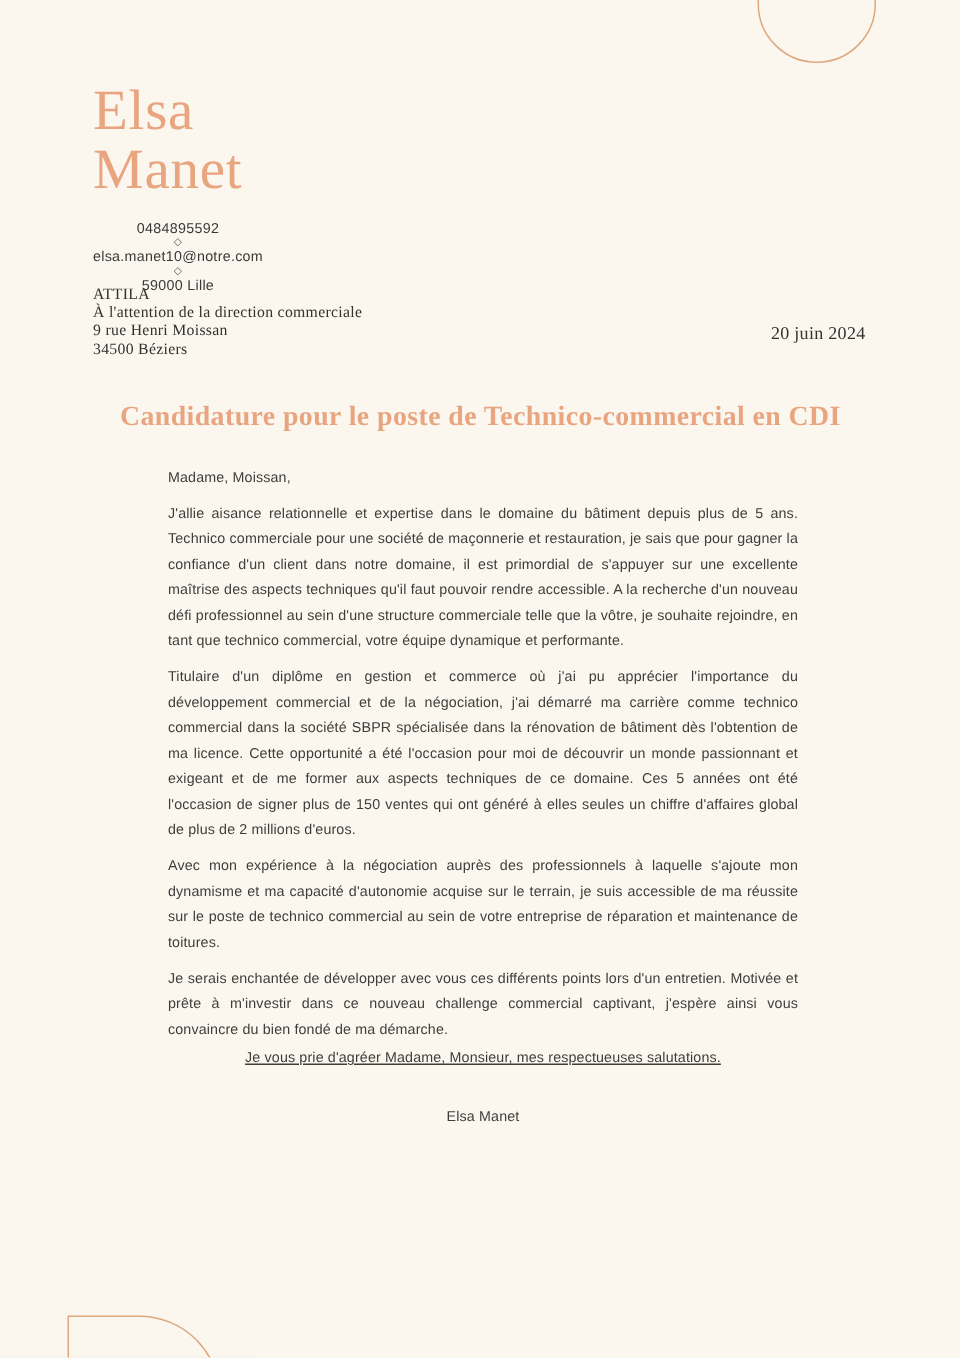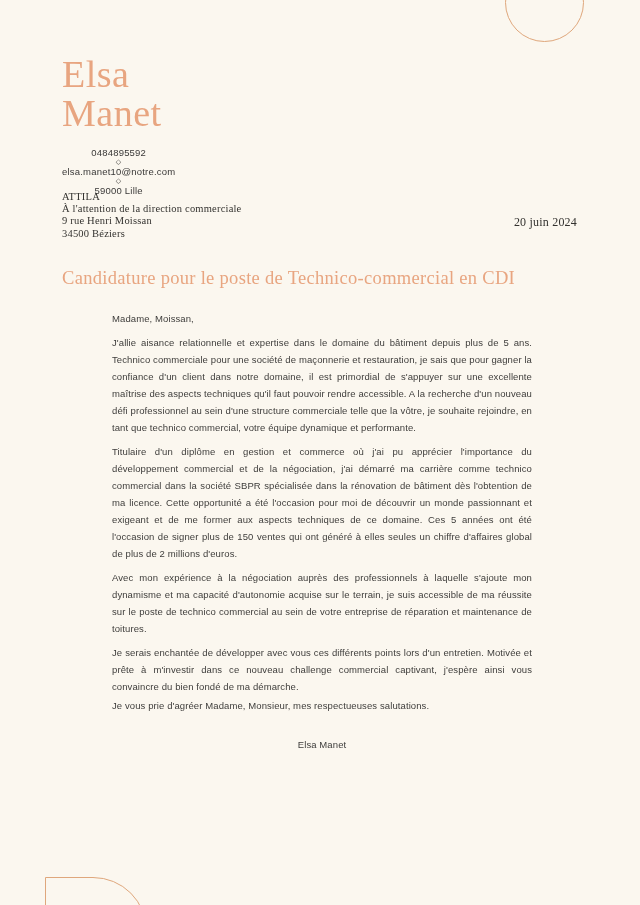--- a/index.html
+++ b/index.html
@@ -79,44 +79,44 @@
     right: 63px; top: 215px;
     font-family: "Liberation Serif", serif;
     font-size: 12px;
     color: #33322f;
     letter-spacing: 0.2px;
   }
 
   
   .subject {
     position: absolute;
-    left: 62px; top: 268px;
+    left: 80px; top: 268px;
     font-family: "Liberation Serif", serif;
     font-size: 18.5px;
-    font-weight: 400;
+    font-weight: 700;
     letter-spacing: 0.3px;
     color: var(--accent, #e8a580);
     margin: 0;
   }
 
   
   .letter-body {
     position: absolute;
     left: 112px; top: 310px;
     width: 420px;
     font-size: 9.5px;
     line-height: 17px;
     letter-spacing: 0.1px;
     color: #3e3d3b;
     text-align: justify;
   }
   .letter-body p { margin: 0 0 7px 0; }
   .letter-body p.salutation { text-align: left; }
   .letter-body p.p-last { margin-bottom: 2px; }
-  .letter-body p.closing { margin: 0; text-align: left; }
+  .letter-body p.closing { margin: 0; text-align: center; text-decoration: underline; }
   .letter-body p.signature { margin: 22px 0 0 0; text-align: center; }
 </style>
 </head>
 <body>
 
 <div class="page">
 
   <div class="deco-circle"></div>
   <div class="deco-arch"></div>
 

